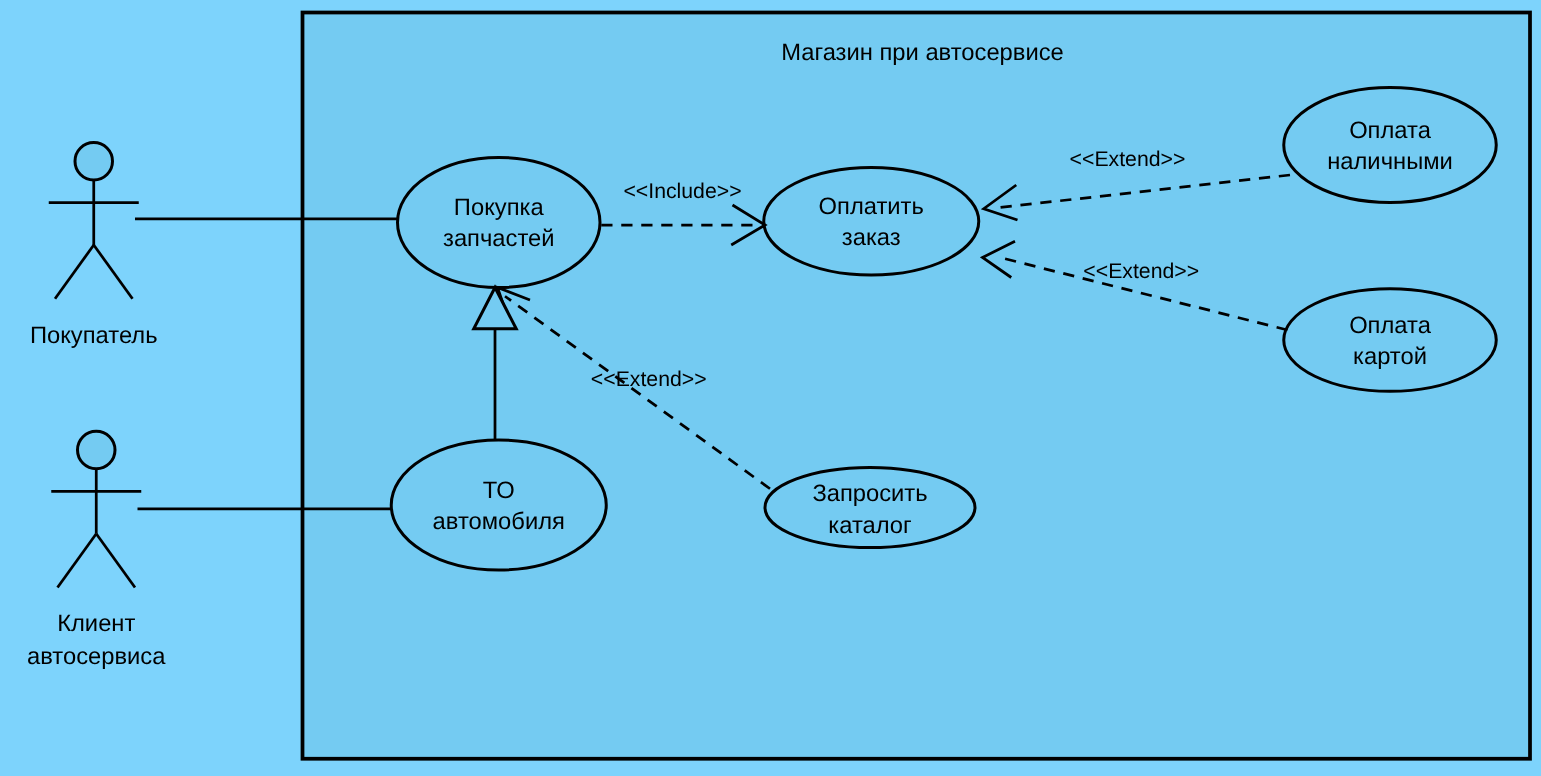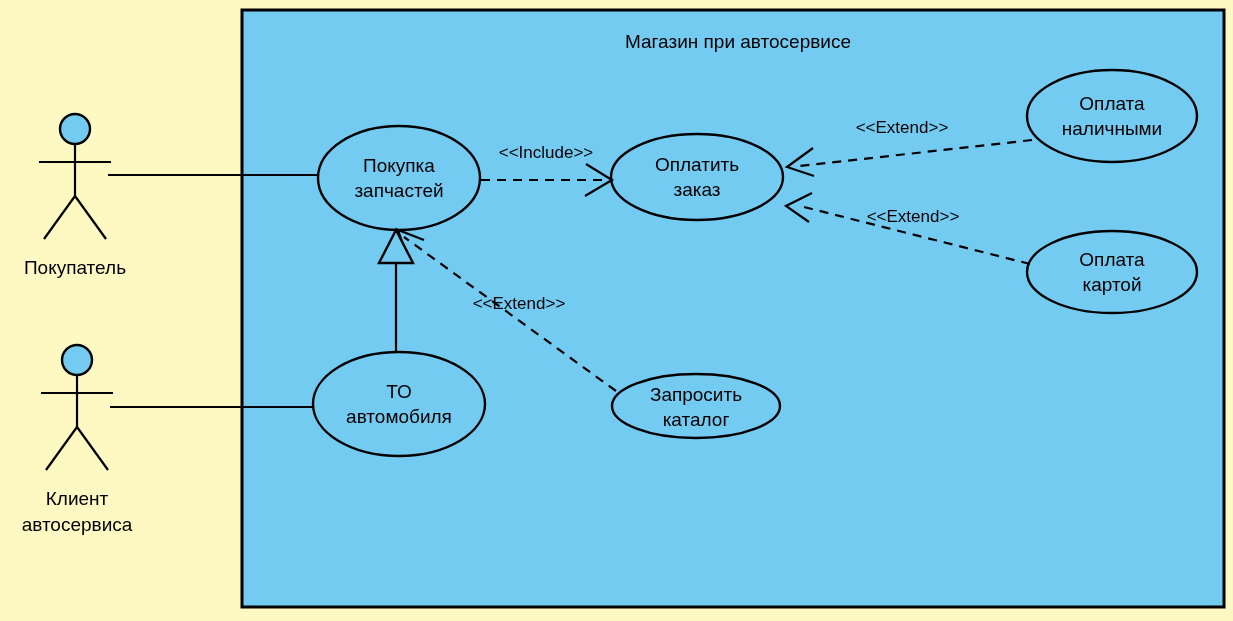--- a/index.html
+++ b/index.html
@@ -10,21 +10,21 @@
   body {
     width: 1233px;
     height: 621px;
     font-family: "Liberation Sans", sans-serif;
     overflow: hidden;
   }
   #canvas {
     position: relative;
     width: 1233px;
     height: 621px;
-    background: #fef9c3;
+    background: #7dd3fc;
   }
   svg#diagram {
     position: absolute;
     left: 0;
     top: 0;
     width: 1233px;
     height: 621px;
   }
   .uc-text, .actor-label, .sys-title, .stereo-label {
     font-family: "Liberation Sans", sans-serif;

